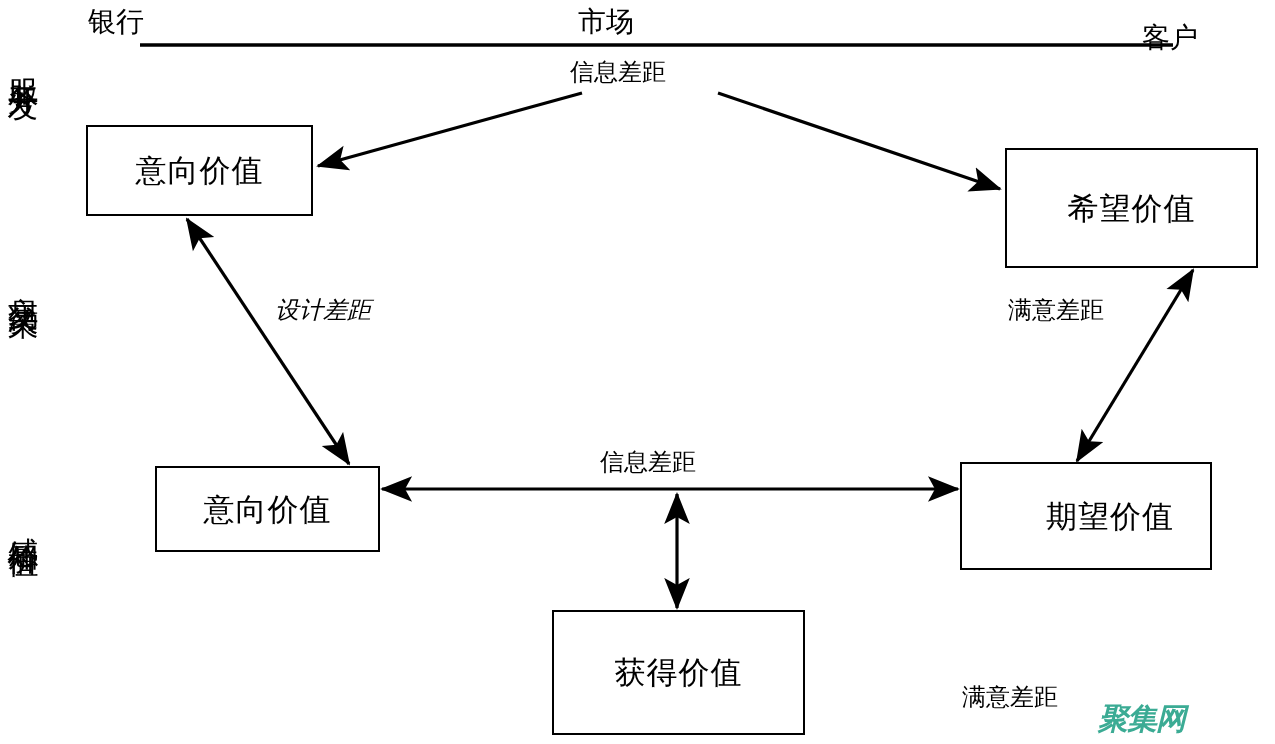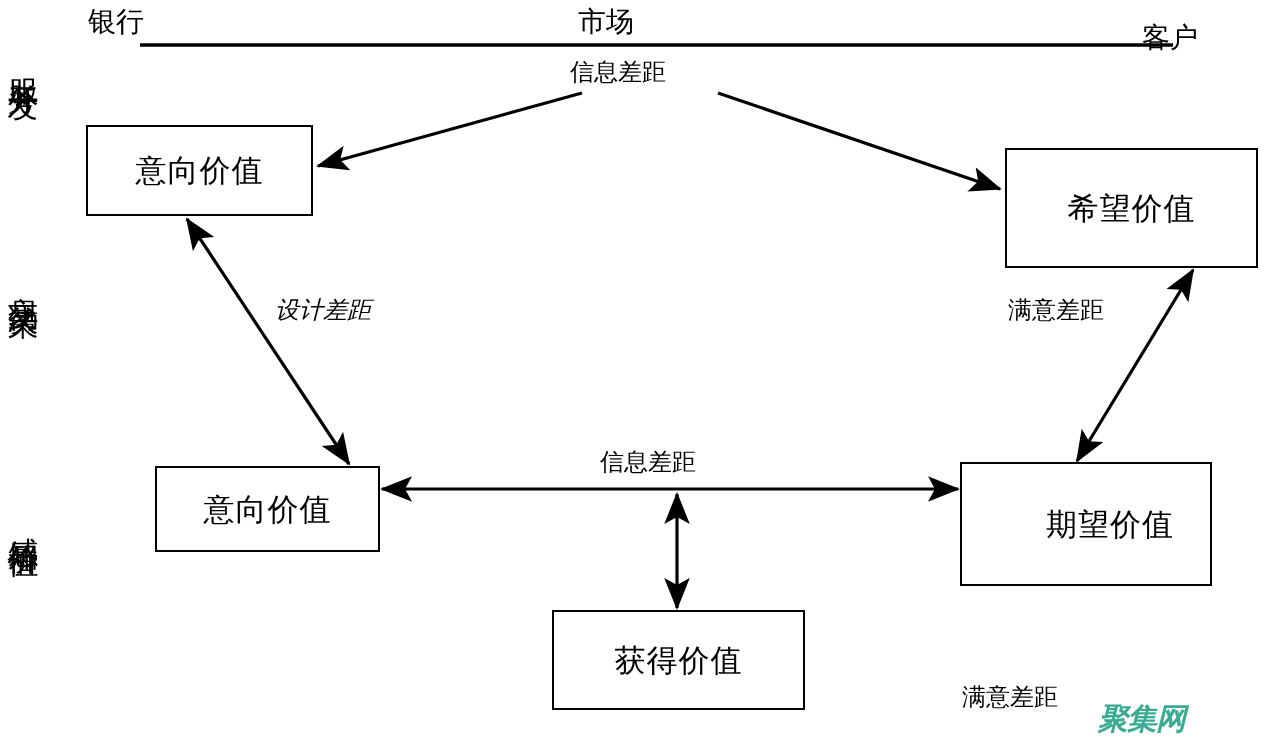--- a/index.html
+++ b/index.html
@@ -114,25 +114,25 @@
   </div>
 
   <div class="node-box" style="left:86px; top:125px; width:227px; height:91px;">
     <span class="node-label">意向价值</span>
   </div>
 
   <div class="node-box" style="left:155px; top:466px; width:225px; height:86px;">
     <span class="node-label">意向价值</span>
   </div>
 
-  <div class="node-box" style="left:960px; top:462px; width:252px; height:124px;padding-left:48px;">
+  <div class="node-box" style="left:960px; top:462px; width:252px; height:108px;padding-left:48px;">
     <span class="node-label">期望价值</span>
   </div>
 
-  <div class="node-box" style="left:552px; top:610px; width:253px; height:100px;">
+  <div class="node-box" style="left:552px; top:610px; width:253px; height:125px;">
     <span class="node-label">获得价值</span>
   </div>
 
   <div class="gap-label" style="left:570px; top:60px;">信息差距</div>
   <div class="gap-label" style="left:275px; top:298px;font-style:italic;">设计差距</div>
   <div class="gap-label" style="left:1008px; top:298px;">满意差距</div>
   <div class="gap-label" style="left:600px; top:450px;">信息差距</div>
   <div class="gap-label" style="left:962px; top:685px;">满意差距</div>
 
   <div id="watermark" style="left:1098px; top:706px; color:#3bab94;">聚集网</div>

